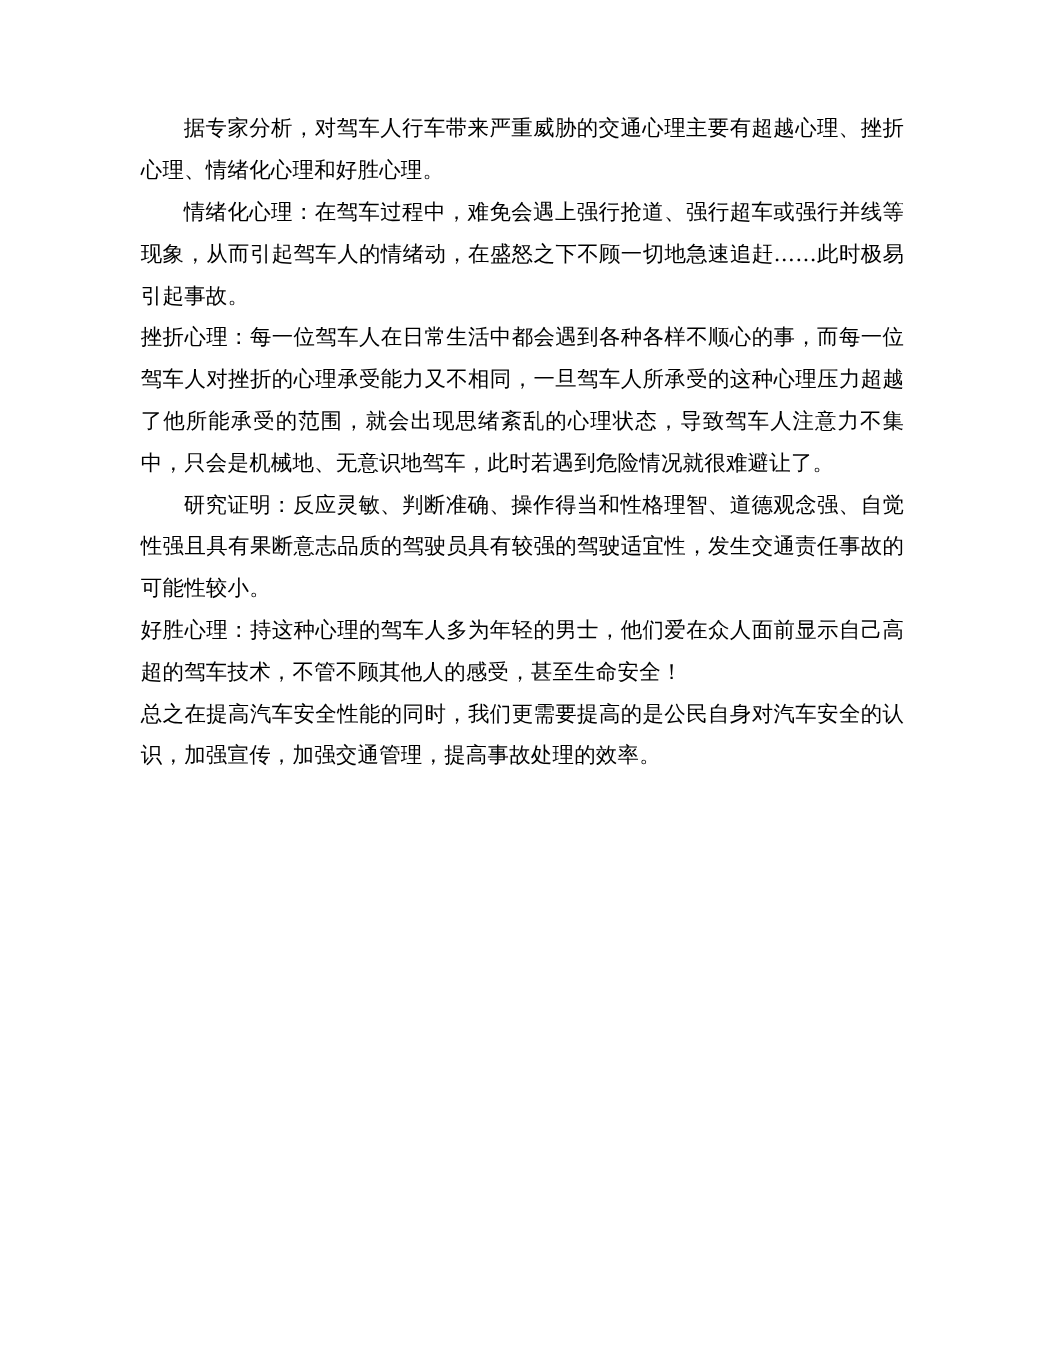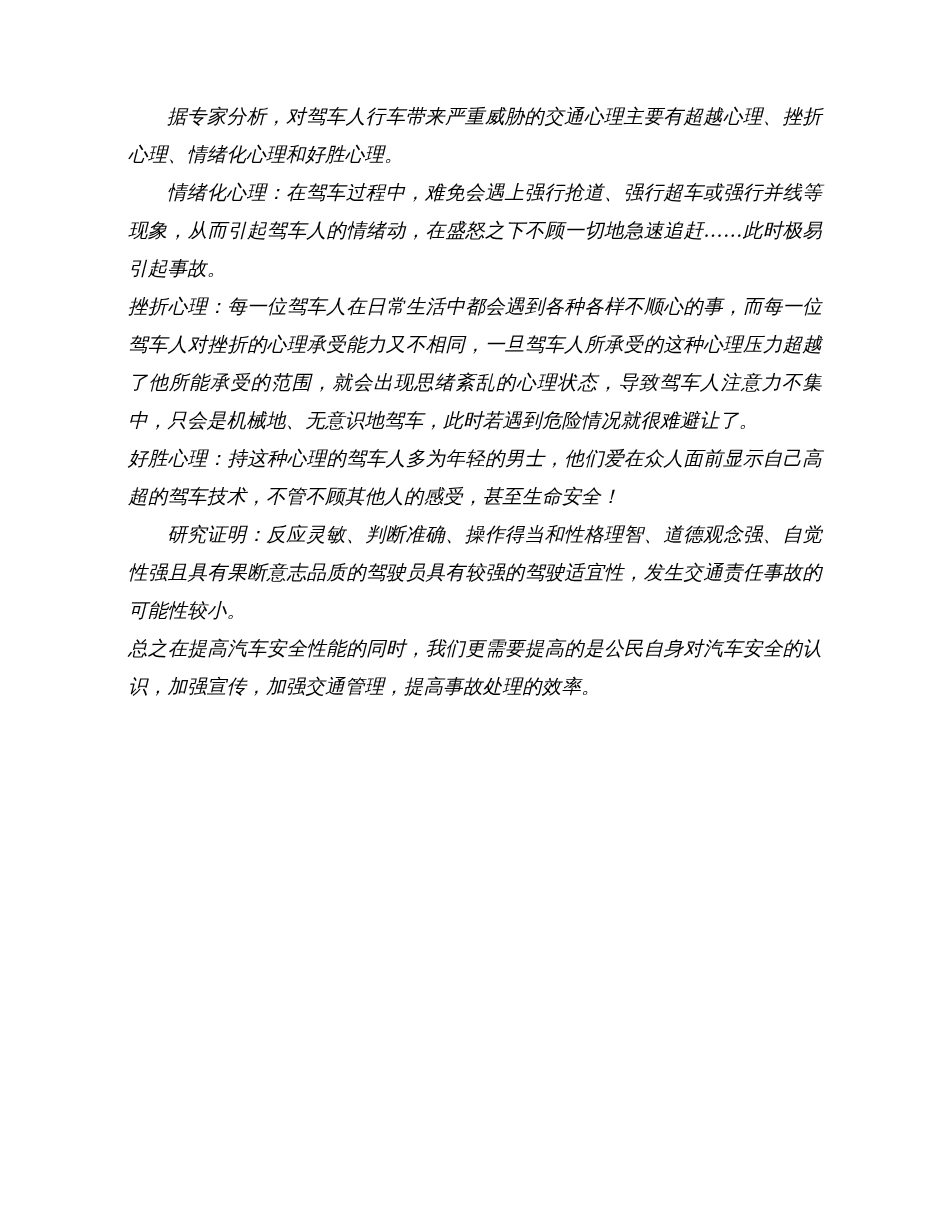--- a/index.html
+++ b/index.html
@@ -13,21 +13,20 @@
     overflow: hidden;
     font-family: "DejaVu Sans", "Liberation Sans", sans-serif;
   }
   .page {
     position: relative;
     width: 950px;
     height: 946px;
     background: #ffffff;
     box-sizing: border-box;
     padding: 98px 128px 0 128px;
-    font-style: italic;
   }
   .doc-body {
     width: 694px;
   }
   .para {
     margin: 0 0 0 0;
     font-family: "DejaVu Serif", "Liberation Serif", serif;
     font-size: 19.5px;
     line-height: 38px;
     color: #000000;
@@ -44,17 +43,17 @@
   }
 </style>
 </head>
 <body>
 
 <div class="page">
   <div class="doc-body">
     <p class="para indent">据专家分析，对驾车人行车带来严重威胁的交通心理主要有超越心理、挫折心理、情绪化心理和好胜心理。</p>
     <p class="para indent">情绪化心理：在驾车过程中，难免会遇上强行抢道、强行超车或强行并线等现象，从而引起驾车人的情绪动，在盛怒之下不顾一切地急速追赶……此时极易引起事故。</p>
     <p class="para noindent">挫折心理：每一位驾车人在日常生活中都会遇到各种各样不顺心的事，而每一位驾车人对挫折的心理承受能力又不相同，一旦驾车人所承受的这种心理压力超越了他所能承受的范围，就会出现思绪紊乱的心理状态，导致驾车人注意力不集中，只会是机械地、无意识地驾车，此时若遇到危险情况就很难避让了。</p>
+    <p class="para indent">研究证明：反应灵敏、判断准确、操作得当和性格理智、道德观念强、自觉性强且具有果断意志品质的驾驶员具有较强的驾驶适宜性，发生交通责任事故的可能性较小。</p>
     <p class="para noindent">好胜心理：持这种心理的驾车人多为年轻的男士，他们爱在众人面前显示自己高超的驾车技术，不管不顾其他人的感受，甚至生命安全！</p>
-    <p class="para indent">研究证明：反应灵敏、判断准确、操作得当和性格理智、道德观念强、自觉性强且具有果断意志品质的驾驶员具有较强的驾驶适宜性，发生交通责任事故的可能性较小。</p>
     <p class="para noindent">总之在提高汽车安全性能的同时，我们更需要提高的是公民自身对汽车安全的认识，加强宣传，加强交通管理，提高事故处理的效率。</p>
   </div>
 </div>
 
 </body></html>

